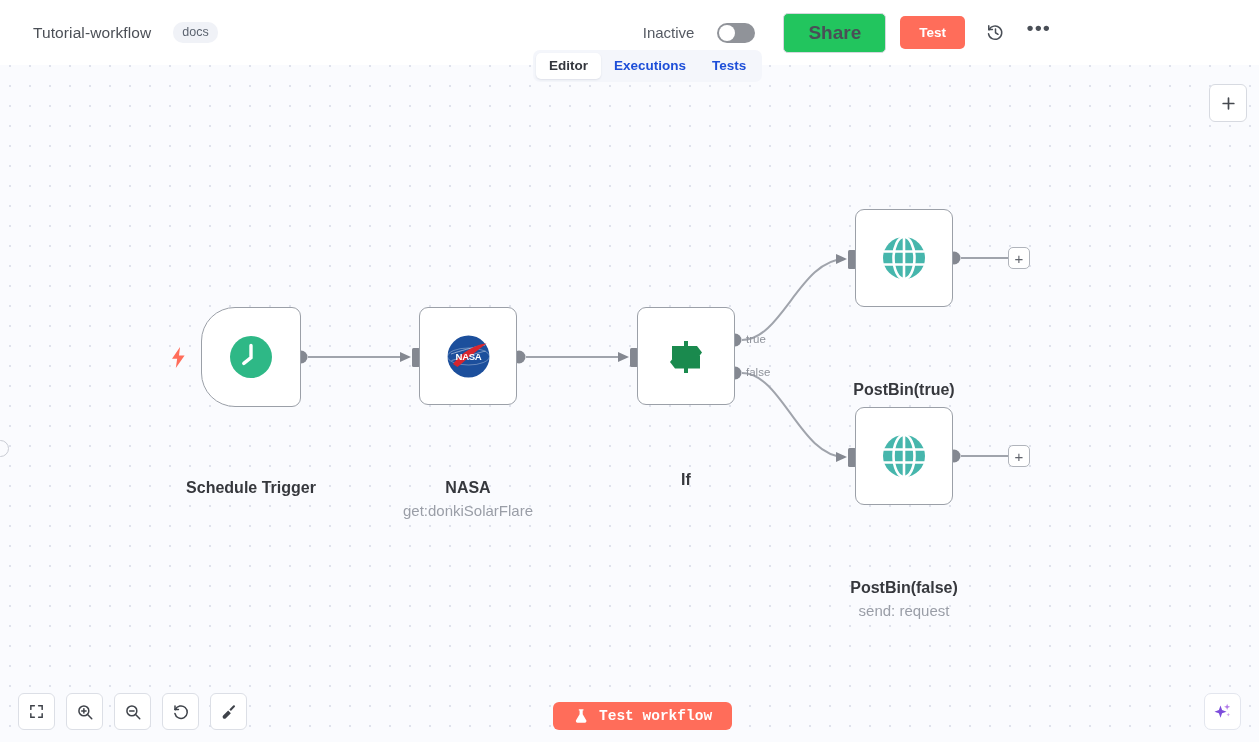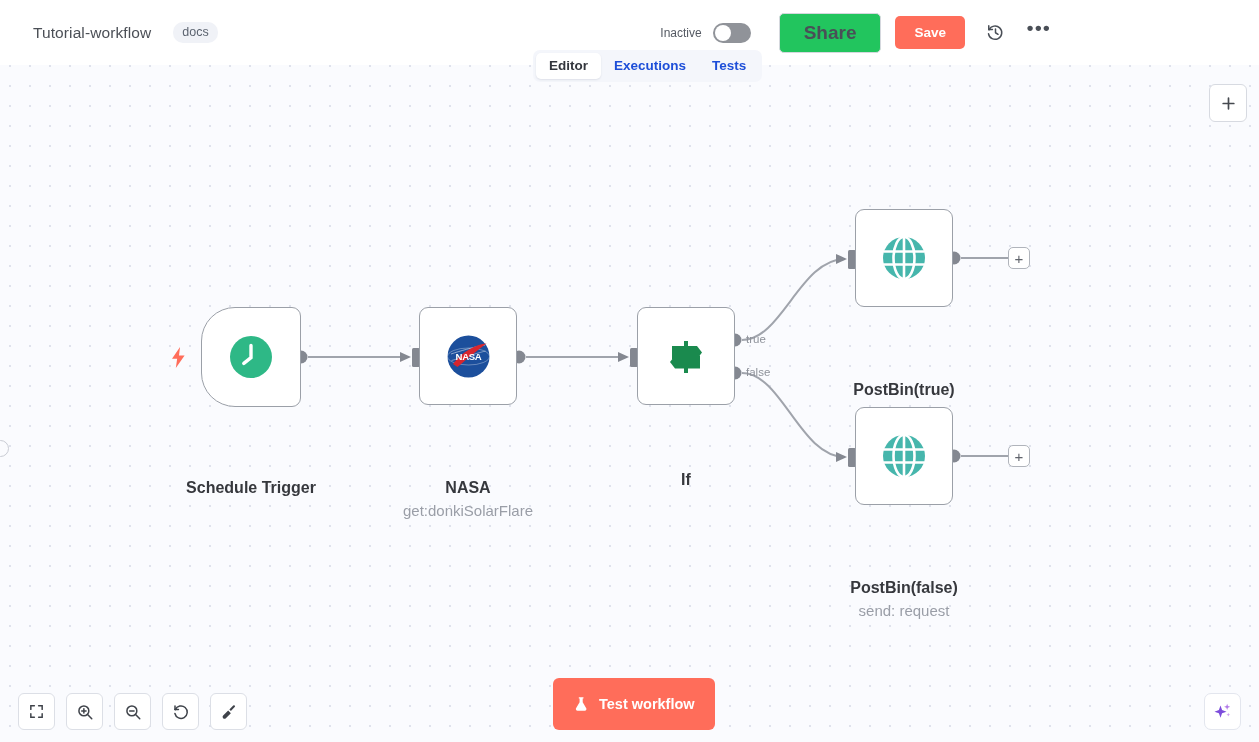--- a/index.html
+++ b/index.html
@@ -22,21 +22,21 @@
   }
   #docs-tag {
     margin-left: 22px; background: #f0f2f7; color: #5c6470;
     font-size: 12.5px; padding: 3px 9px 4px; border-radius: 10px;
   }
   #header-right {
     margin-left: auto; margin-right: 22px;
     display: flex; align-items: center; gap: 0;
   }
   #activity-label {
-    font-size: 12px; color: #555a63; margin-right: 11px;
+    font-size: 15px; color: #555a63; margin-right: 23px;
   }
   #active-toggle {
     width: 38px; height: 20px; border-radius: 10px; background: #909399;
     position: relative; cursor: pointer; margin-right: 28px;
   }
   #active-toggle .knob {
     position: absolute; top: 2px; left: 2px;
     width: 16px; height: 16px; border-radius: 50%; background: #fff;
   }
   .btn-share {
@@ -129,22 +129,22 @@
   }
   .tool-btn {
     width: 37px; height: 37px; background: #fff;
     border: 1px solid #dcdfe6; border-radius: 6px;
     display: flex; align-items: center; justify-content: center;
     cursor: pointer; color: #4a4f57;
   }
   #test-workflow-btn {
     position: absolute; left: 553px; bottom: 12px;
     background: #ff6d5a; color: #fff; border: none;
-    font-family: Liberation Sans, sans-serif; font-size: 14.5px; font-weight: 600;
-    padding: 0 20px; height: 52px; border-radius: 6px; cursor: pointer;
+    font-family: Liberation Mono, monospace; font-size: 14.5px; font-weight: 600;
+    padding: 0 20px; height: 28px; border-radius: 6px; cursor: pointer;
     display: flex; align-items: center; gap: 9px; z-index: 20; margin-top: 24px;
   }
   #ai-btn {
     position: absolute; right: 18px; bottom: 12px;
     width: 37px; height: 37px; background: #fff;
     border: 1px solid #e3e6ee; border-radius: 7px;
     display: flex; align-items: center; justify-content: center;
     cursor: pointer; z-index: 20;
   }
   #left-edge-circle {
@@ -163,21 +163,21 @@
     <div id="docs-tag">docs</div>
 
     <div id="header-right">
       <span id="activity-label">Inactive</span>
 
       <div id="active-toggle">
         <div class="knob"></div>
       </div>
 
       <button class="btn-share">Share</button>
-      <button class="btn-save">Save</button>
+      <button class="btn-save">Test</button>
 
       <div class="icon-btn" id="history-btn">
         <svg width="19" height="19" viewBox="0 0 24 24" fill="none" stroke="#4a4f57" stroke-width="1.9" stroke-linecap="round" stroke-linejoin="round">
           <path d="M3.5 8.2V3.6"></path>
           <path d="M3.5 8.2h4.6"></path>
           <path d="M3.9 8.6A8.4 8.4 0 1 1 3.2 13.6"></path>
           <path d="M12 7.6v4.7l3.2 2"></path>
         </svg>
       </div>
 

